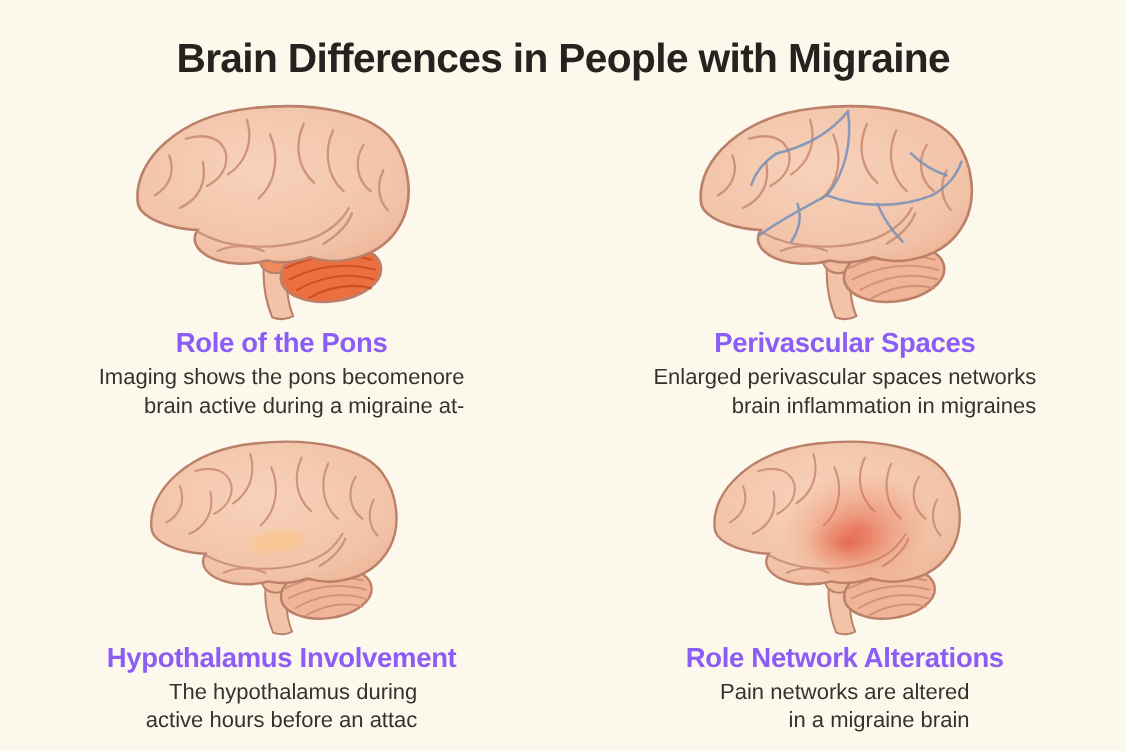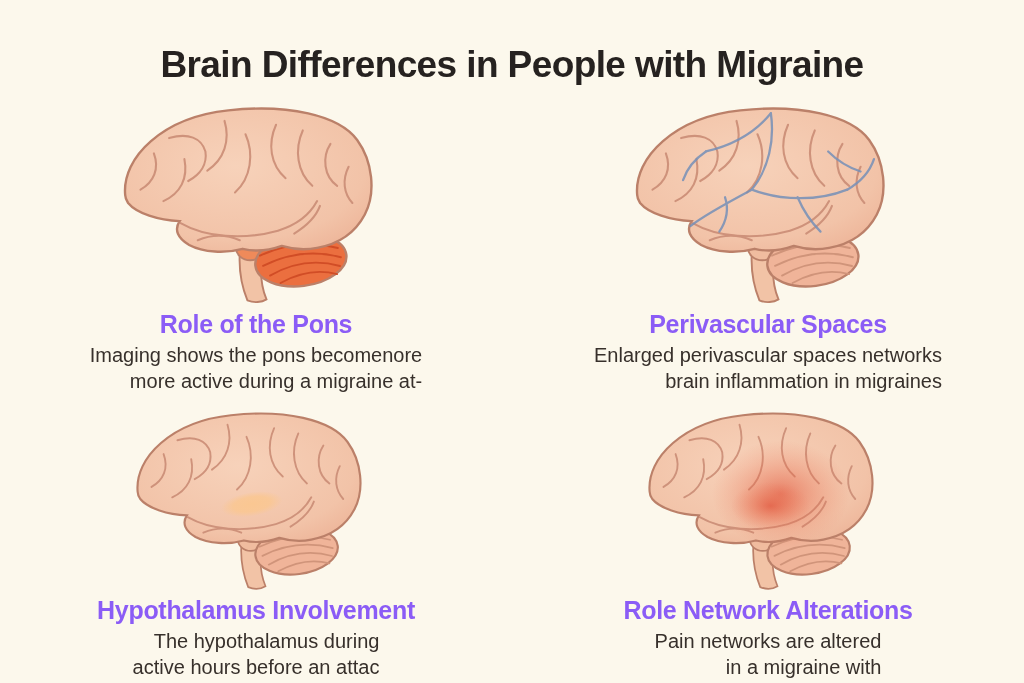--- a/index.html
+++ b/index.html
@@ -5,21 +5,21 @@
   html, body { margin: 0; padding: 0; }
   .page {
     position: relative;
     width: 1024px;
     height: 683px;
     background: #fcf8ec;
     overflow: hidden;
     font-family: "Liberation Sans", sans-serif;
   }
   .title {
-    margin: 12px;
+    margin: 0;
     padding-top: 32px;
     text-align: center;
     font-size: 37px;
     font-weight: bold;
     letter-spacing: -0.6px;
     color: #262220;
   }
   .grid {
     display: grid;
     grid-template-columns: 1fr 1fr;
@@ -129,21 +129,21 @@
 
   <div class="grid">
 
     <div class="panel">
       <svg class="brain brain-pons" viewBox="0 0 330 220">
         <use href="#brainSym"></use>
       </svg>
       <h2 class="heading">Role of the Pons</h2>
       <p class="desc">
         <span>Imaging shows the pons becomenore</span><br>
-        <span>more active during a migraine at-</span>
+        <span>brain active during a migraine at-</span>
       </p>
     </div>
 
     <div class="panel">
       <svg class="brain brain-perivascular" viewBox="0 0 330 220">
         <use href="#brainSym"></use>
         <g fill="none" stroke="#7690b8" stroke-width="2.4" stroke-linecap="round" opacity="0.85">
           <path d="M168 16 C172 44 166 74 148 96"></path>
           <path d="M168 16 C150 38 126 50 100 56"></path>
           <path d="M100 56 C88 64 80 74 76 86"></path>
@@ -176,18 +176,18 @@
 
     <div class="panel">
       <svg class="brain brain--sm brain-pain" viewBox="0 0 330 220">
         <use href="#brainSym"></use>
         <ellipse cx="180" cy="104" rx="80" ry="62" fill="url(#painGrad)"></ellipse>
         <ellipse cx="168" cy="118" rx="46" ry="28" fill="url(#painGrad)"></ellipse>
       </svg>
       <h2 class="heading">Role Network Alterations</h2>
       <p class="desc">
         <span>Pain networks are altered</span><br>
-        <span>in a migraine with</span>
+        <span>in a migraine brain</span>
       </p>
     </div>
 
   </div>
 </div>
 
 </body></html>

